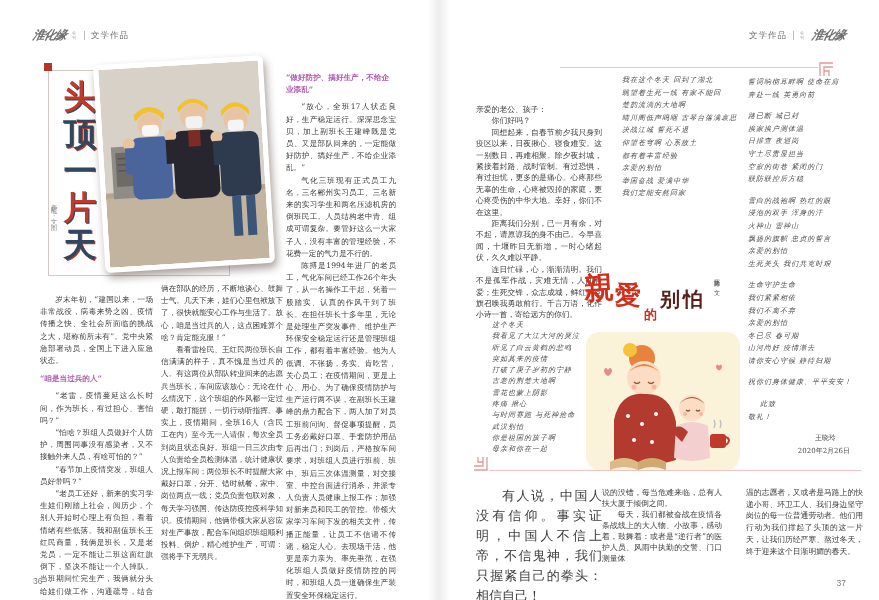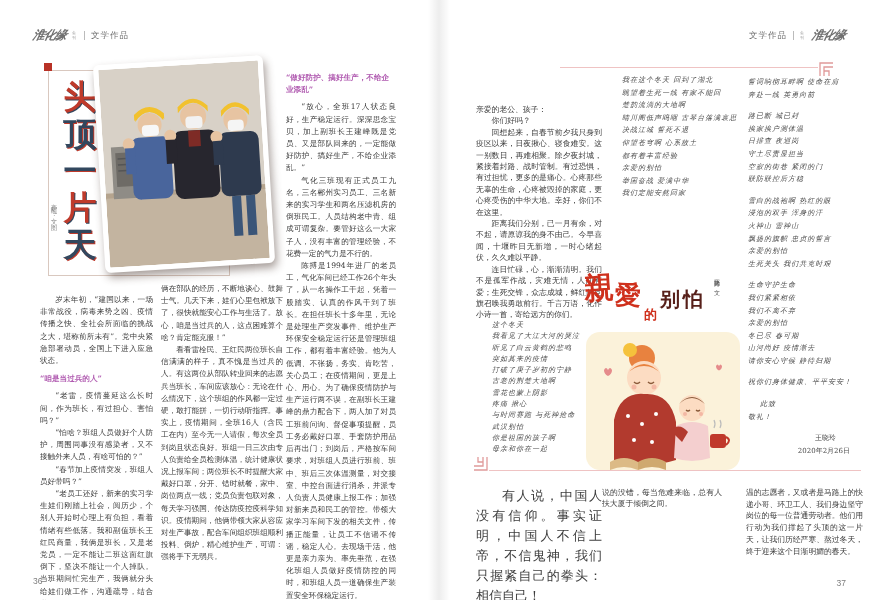--- a/index.html
+++ b/index.html
@@ -309,20 +309,21 @@
     <div class="sig">王晓玲</div>
     <div class="sigd">2020年2月26日</div>
   </div>
 
   <div class="col cAb">
     <p>有人说，中国人没有信仰。事实证明，中国人不信上帝，不信鬼神，我们只握紧自己的拳头：相信自己！</p>
     <p>基辛格说：中国人总是被他们当中最勇敢的人保护得很好。是的，他</p>
   </div>
   <div class="col cBb">
     <p class="noind">说的没错，每当危难来临，总有人扶大厦于倾倒之间。</p>
+    <p>每天，我们都被奋战在疫情各条战线上的大人物、小故事，感动着，鼓舞着：或者是“逆行者”的医护人员、风雨中执勤的交警、门口测量体</p>
   </div>
   <div class="col cCb">
     <p class="noind">温的志愿者，又或者是马路上的快递小哥、环卫工人、我们身边坚守岗位的每一位普通劳动者。他们用行动为我们撑起了头顶的这一片天，让我们历经严寒、熬过冬天，终于迎来这个日渐明媚的春天。</p>
   </div>
 
   <div class="pagenum pn-right">37</div>
 
 </div>
 
 </body></html>

